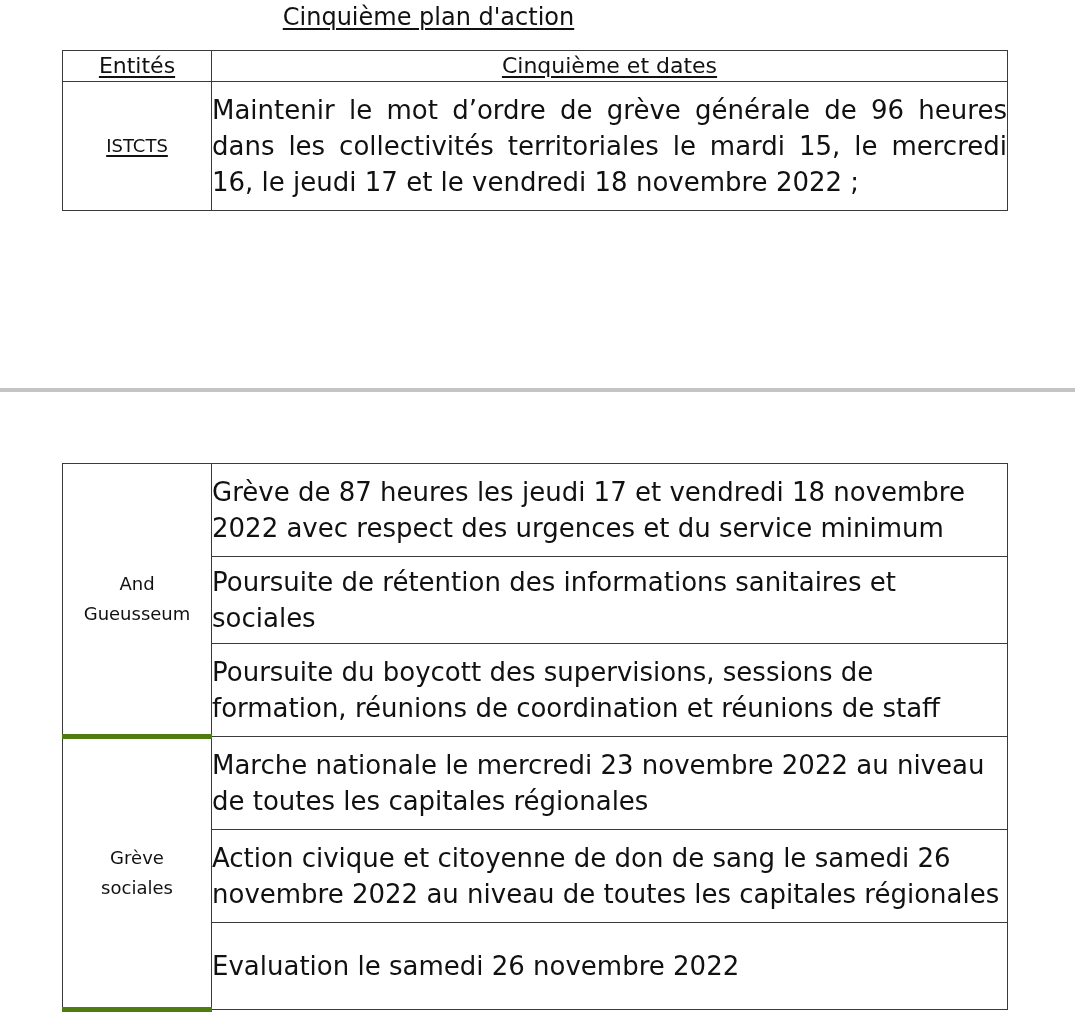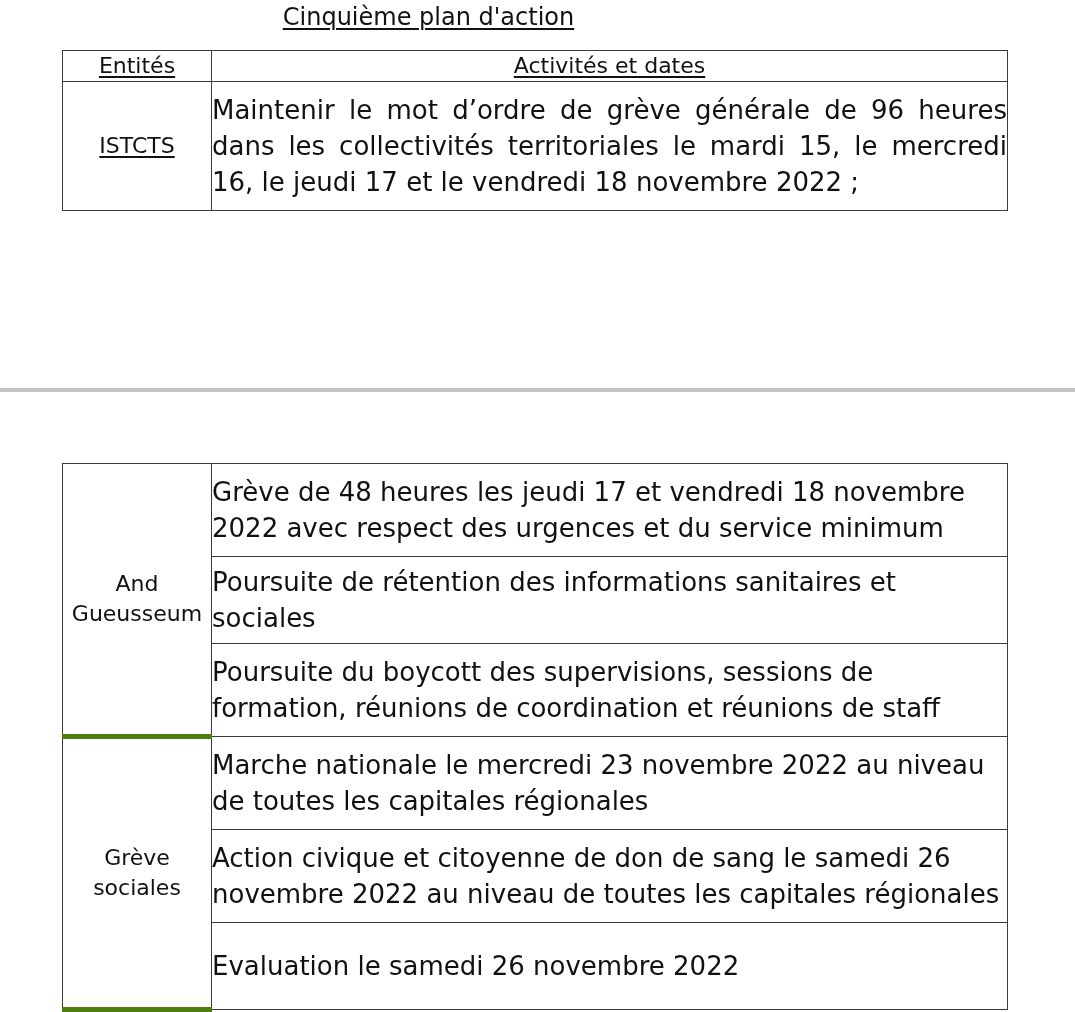--- a/index.html
+++ b/index.html
@@ -45,21 +45,21 @@
     padding: 0;
     vertical-align: middle;
     font-weight: normal;
   }
 
   .col-entity { width: 149px; }
   .col-activity { width: 796px; }
 
   .entity-cell {
     text-align: center;
-    font-size: 22px;
+    font-size: 18px;
     line-height: 30px;
     color: #111111;
     padding: 4px 6px;
   }
   .entity-cell .u {
     text-decoration: underline;
     text-underline-offset: 3px;
     text-decoration-thickness: 1.5px;
   }
 
@@ -133,21 +133,21 @@
   <colgroup>
     <col class="col-entity">
     <col class="col-activity">
   </colgroup>
   <tbody>
     <tr class="row-header">
       <th class="head-cell">
         <span class="u">Entités</span>
       </th>
       <th class="head-cell">
-        <span class="u">Activités et dates</span>
+        <span class="u">Cinquième et dates</span>
       </th>
     </tr>
     <tr class="row-body">
       <td class="entity-cell">
         <span class="u">ISTCTS</span>
       </td>
       <td class="activity-cell justified">Maintenir le mot d’ordre de grève générale de 96 heures dans les collectivités territoriales le mardi 15, le mercredi 16, le jeudi 17 et le vendredi 18 novembre 2022 ;</td>
     </tr>
   </tbody>
 </table>
@@ -159,21 +159,21 @@
     <col class="col-entity">
     <col class="col-activity">
   </colgroup>
   <tbody>
 
     <tr class="tall-row">
       <td class="entity-cell entity-span" rowspan="3">
         <div>And</div>
         <div>Gueusseum</div>
       </td>
-      <td class="activity-cell">Grève de 48 heures les jeudi 17 et vendredi 18 novembre 2022 avec respect des urgences et du service minimum</td>
+      <td class="activity-cell">Grève de 87 heures les jeudi 17 et vendredi 18 novembre 2022 avec respect des urgences et du service minimum</td>
     </tr>
     <tr>
       <td class="activity-cell">Poursuite de rétention des informations sanitaires et sociales</td>
     </tr>
     <tr class="tall-row">
       <td class="activity-cell">Poursuite du boycott des supervisions, sessions de formation, réunions de coordination et réunions de staff</td>
     </tr>
 
     <tr class="tall-row">
       <td class="entity-cell entity-span" rowspan="3">

